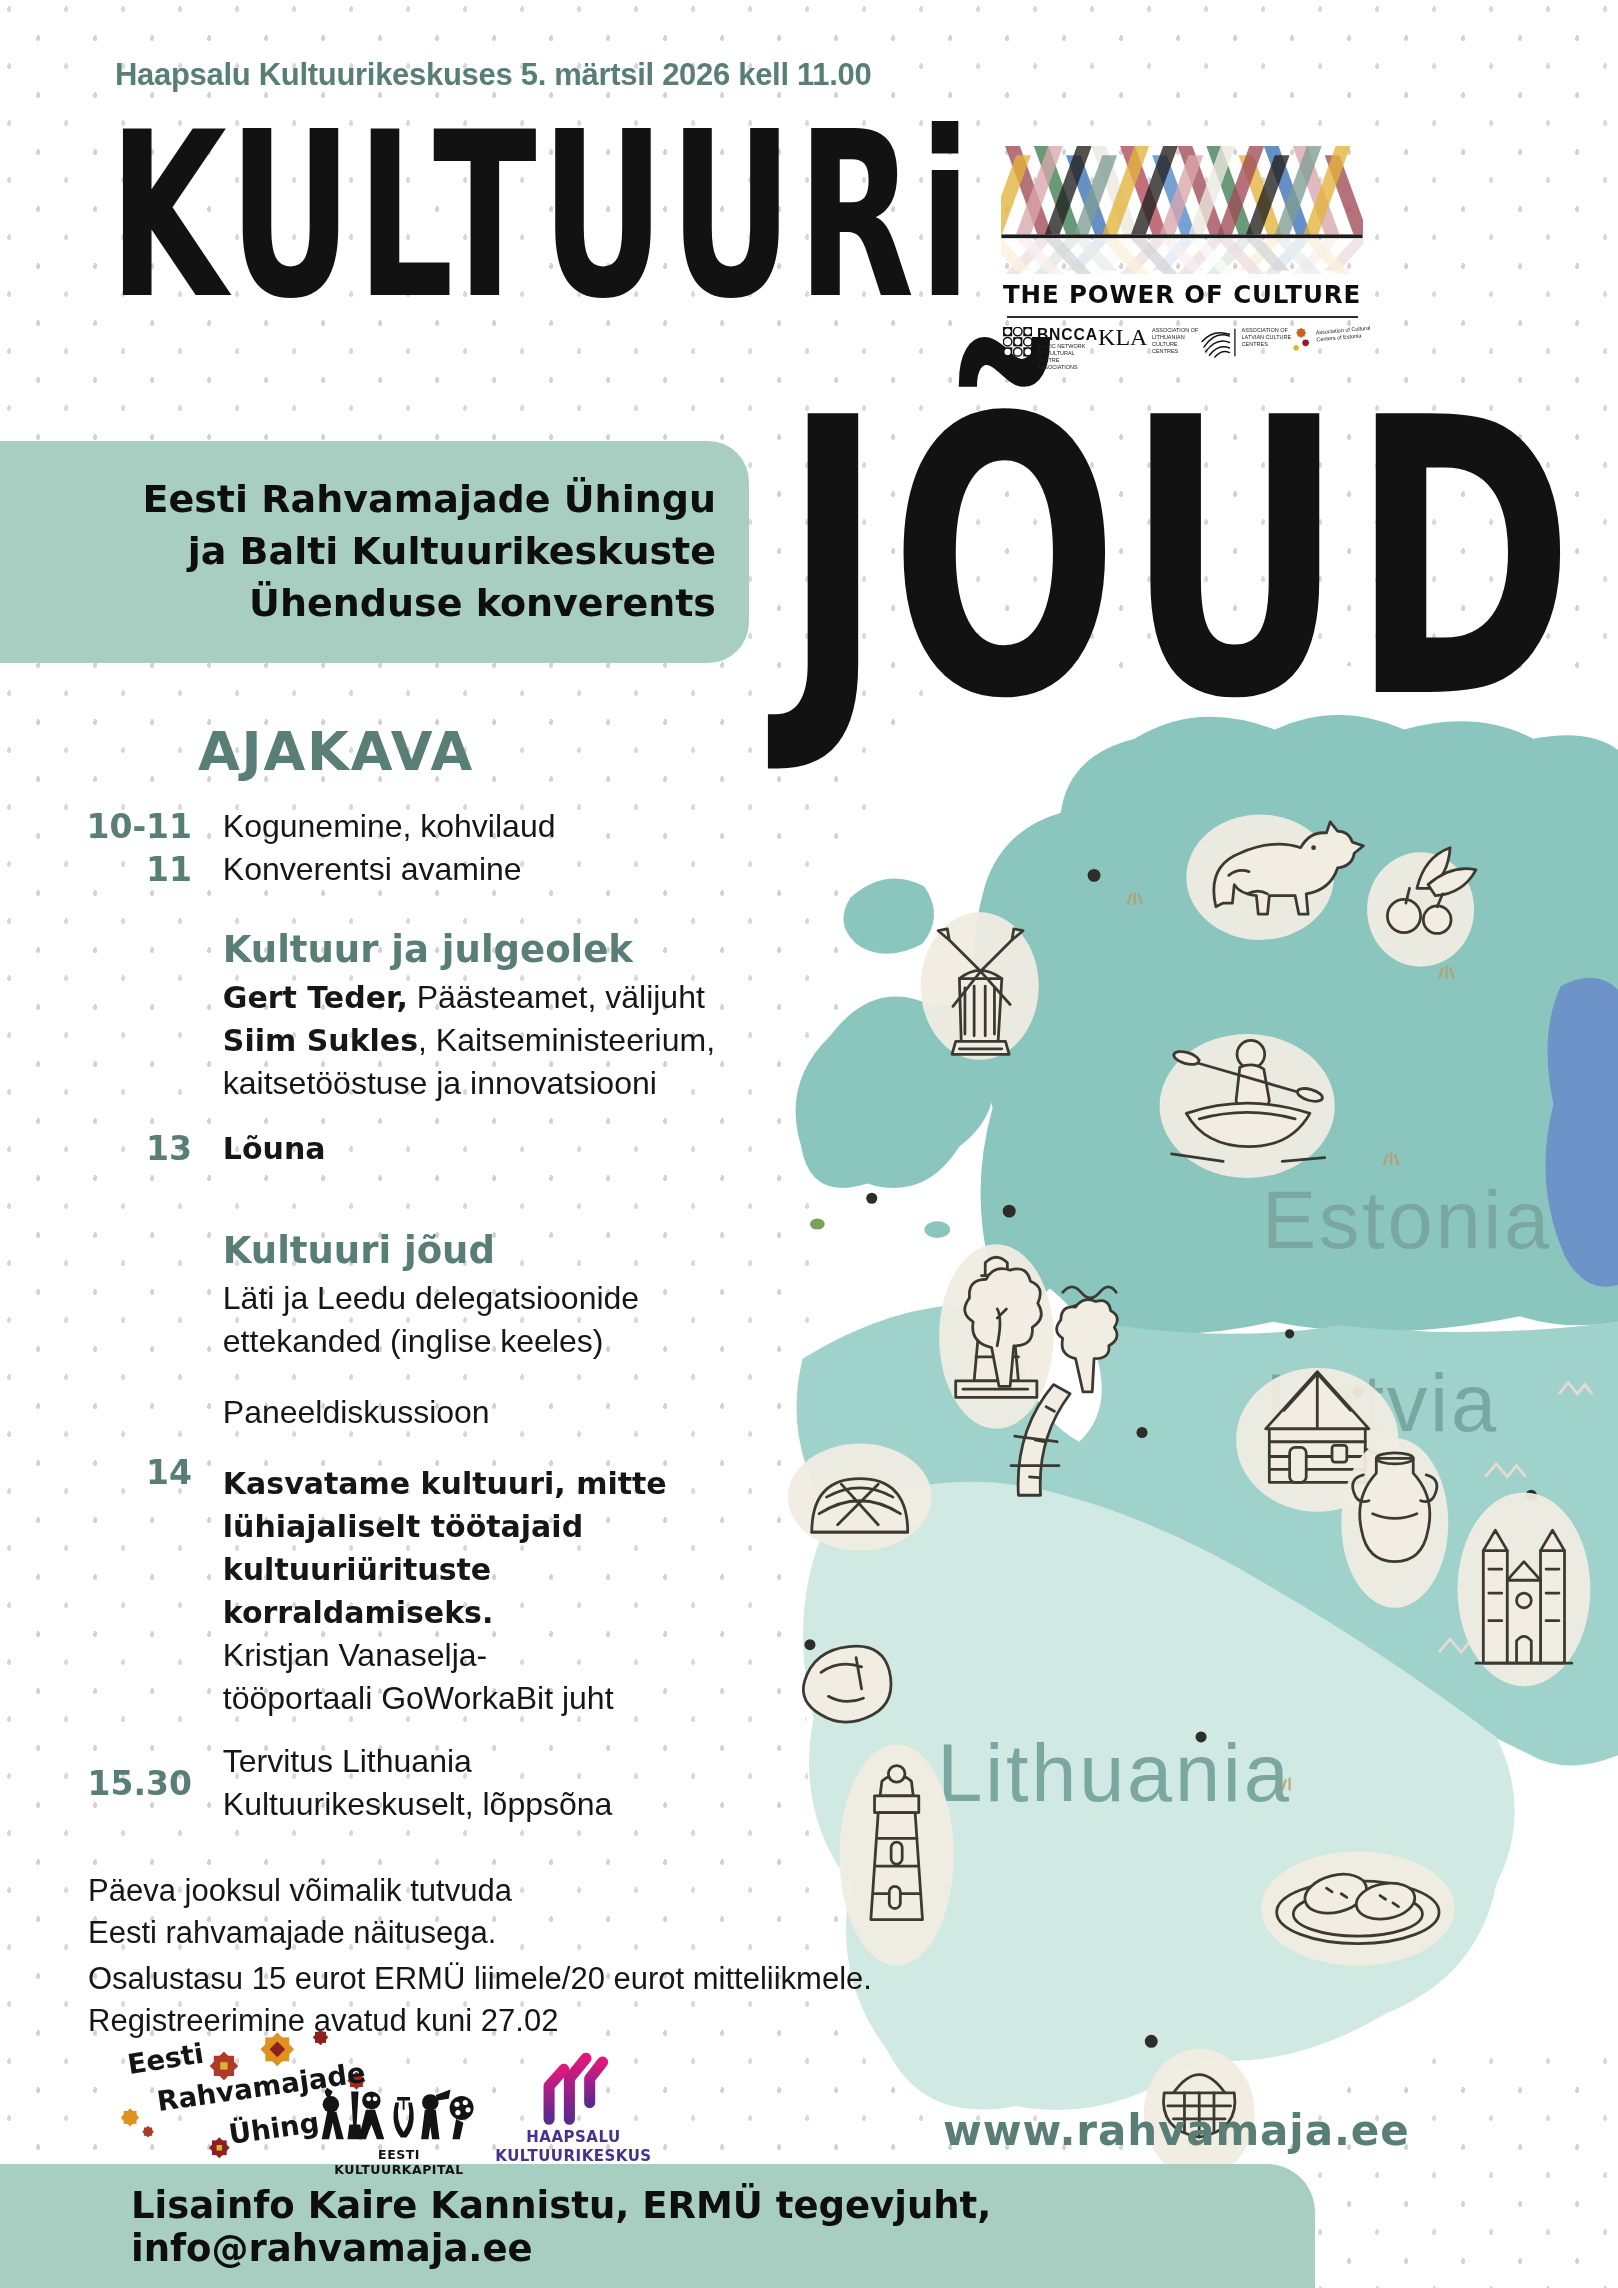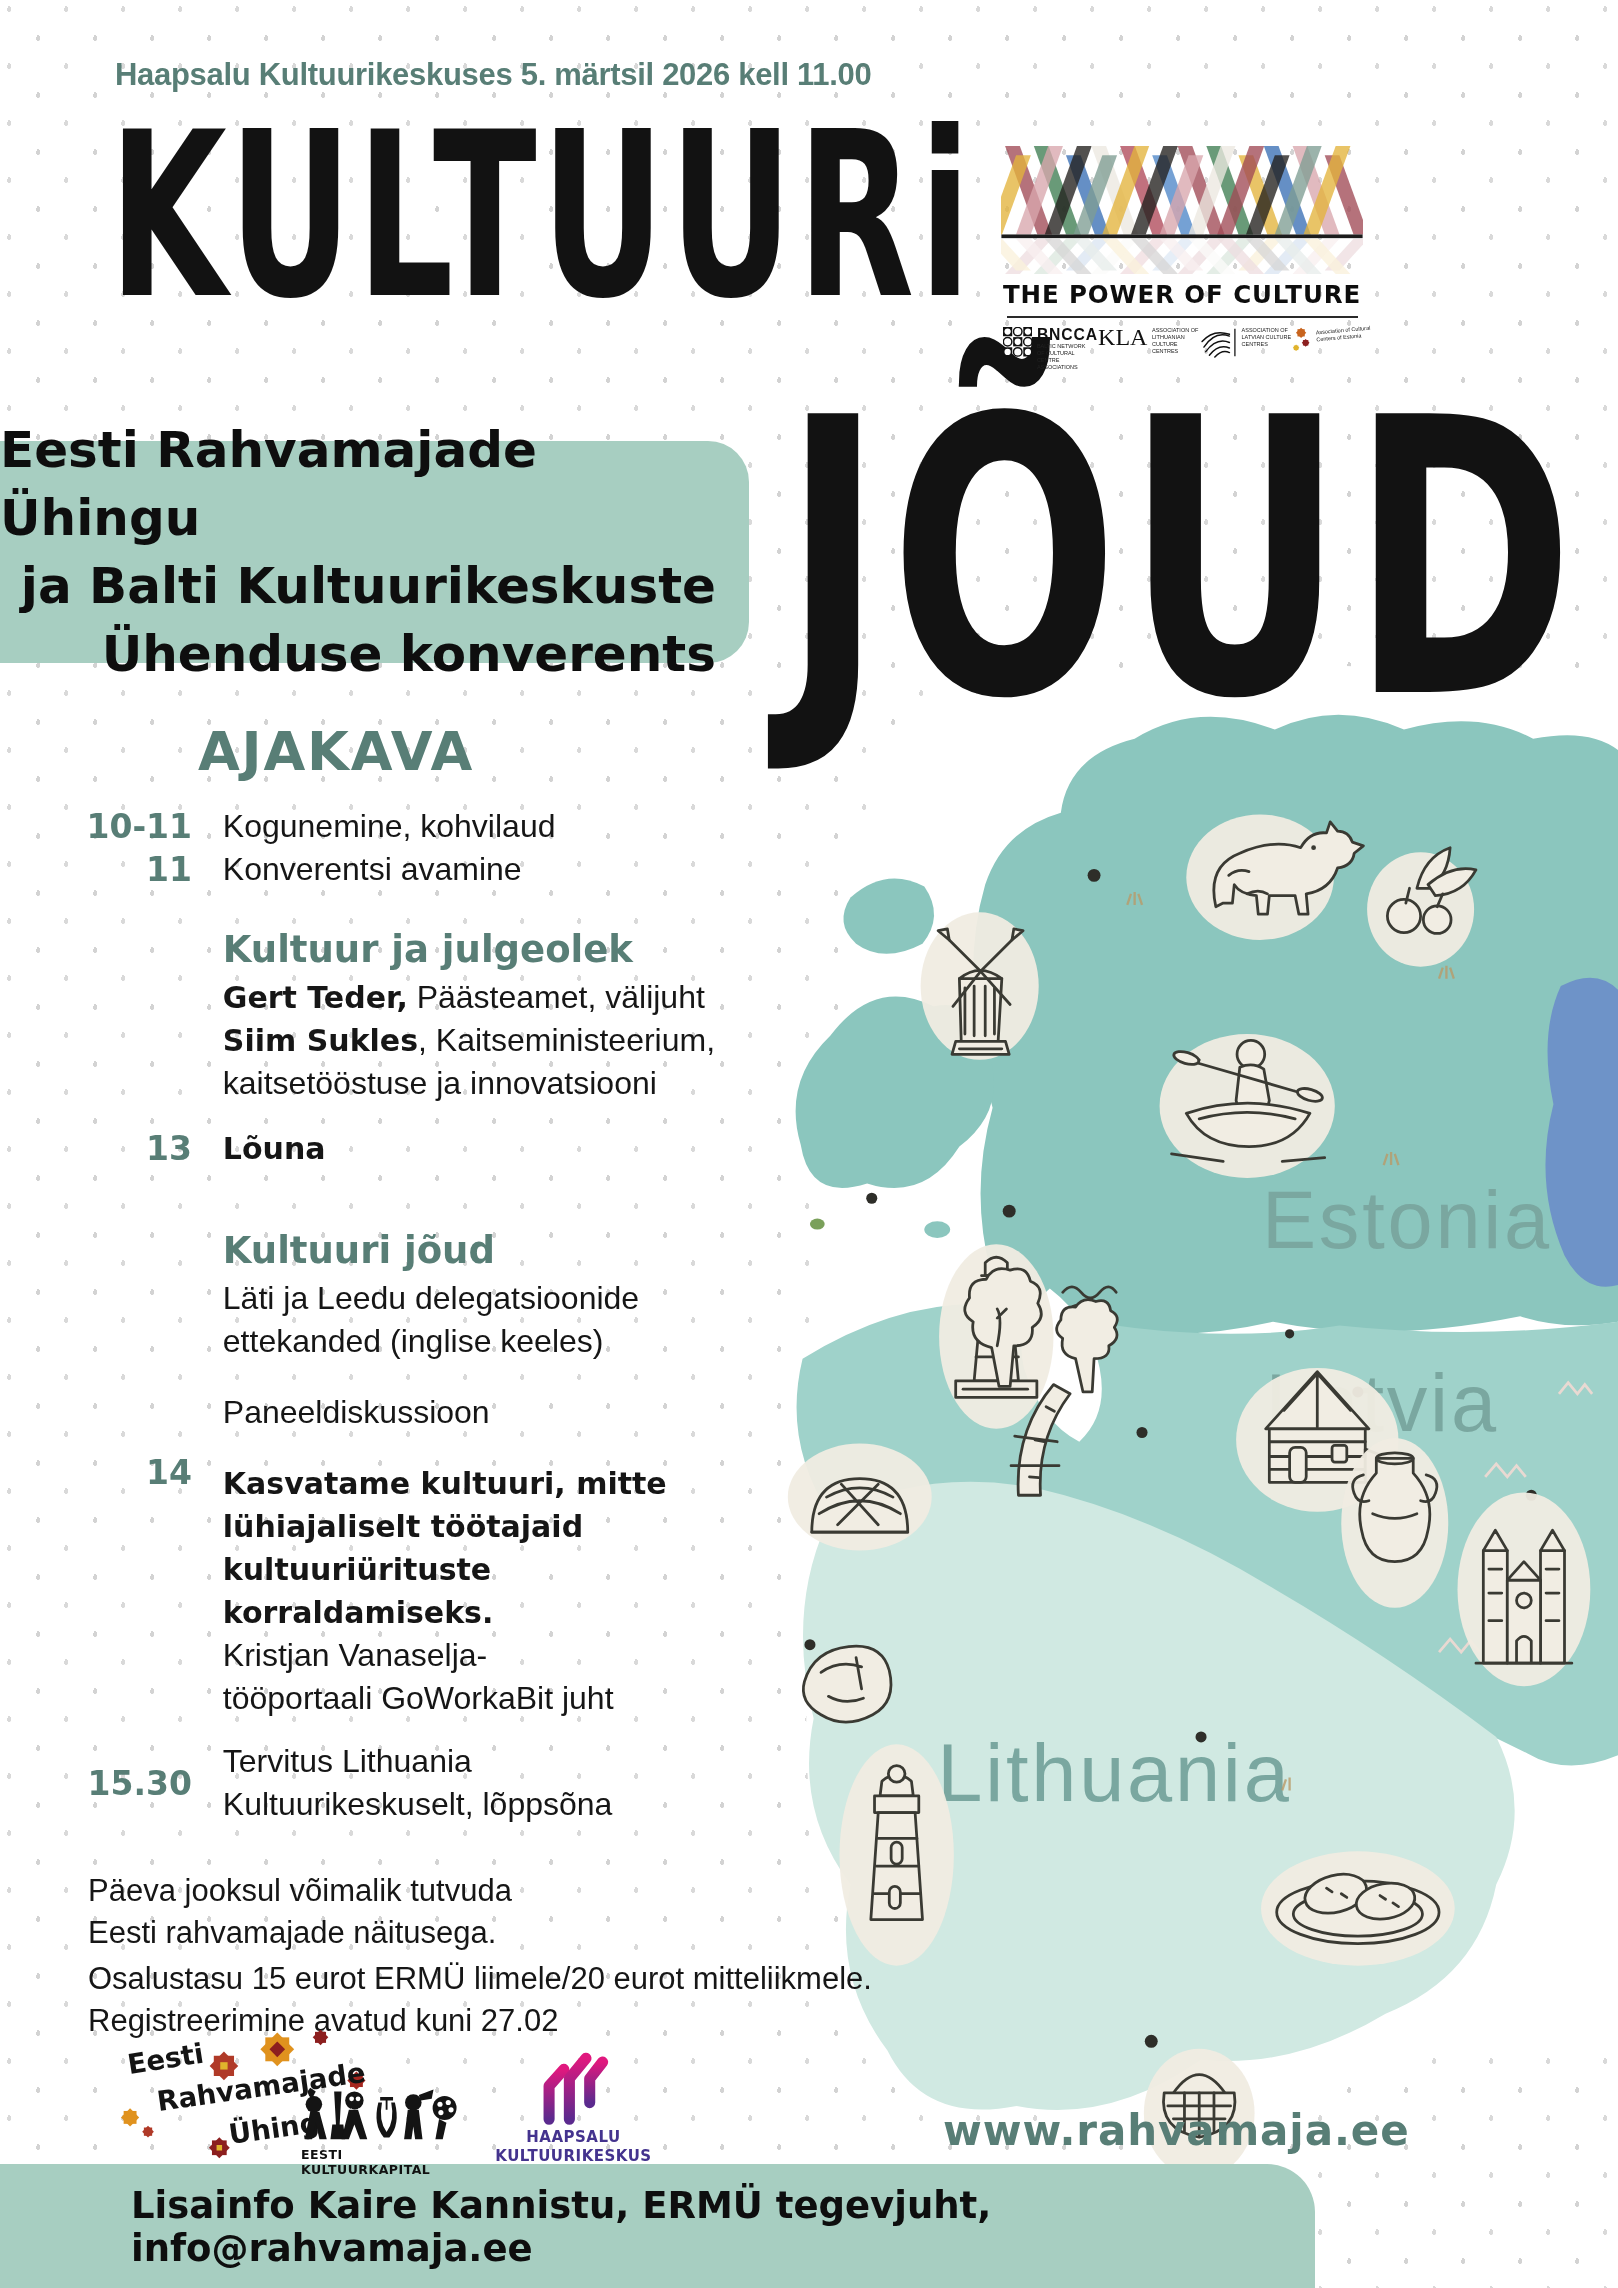--- a/index.html
+++ b/index.html
@@ -25,21 +25,21 @@
   #event-line{left:115px; top:57px; font-size:31px; font-weight:bold; letter-spacing:-0.3px; color:var(--teal); z-index:6;}
   
   #title1{left:109px; top:103px; font-family:"DejaVu Sans",sans-serif; font-weight:800; font-size:152px;
           letter-spacing:4.6px; line-height:1; transform:scale(1.0,1.5); transform-origin:0 0; z-index:6; white-space:nowrap;}
   #title2{left:783px; top:369px; font-family:"DejaVu Sans",sans-serif; font-weight:800; font-size:277px;
           letter-spacing:7.4px; line-height:1; transform:scale(.97,1.38); transform-origin:0 0; z-index:6; white-space:nowrap;}
   
   #subtitle-box{left:0; top:441px; width:749px; height:222px; background:var(--green);
       border-radius:0 41px 41px 0; z-index:5; display:flex; flex-direction:column; justify-content:center;
       align-items:flex-end; padding-right:33px; box-sizing:border-box;}
-  #subtitle-box .sub-line{font-size:50px; font-weight:bold; line-height:1.36; color:#0e0e0e; font-family:"DejaVu Sans",sans-serif;}
+  #subtitle-box .sub-line{font-size:38px; font-weight:bold; line-height:1.36; color:#0e0e0e; font-family:"DejaVu Sans",sans-serif;}
   
   #power-block{left:1001px; top:146px; width:362px; z-index:6;}
   #power-title{font-family:"DejaVu Sans",sans-serif; font-weight:800; font-size:24.5px; letter-spacing:0.9px; color:#0d0d0d; text-align:center; margin-top:1.8px;}
   #power-rule{height:1.8px; background:#2a2a2a; margin:7.4px 5.5px 9.2px 5.5px;}
   #partners{display:flex; justify-content:space-between; align-items:flex-start; padding:0 1.8px;}
   .partner{display:flex; gap:4.6px; align-items:flex-start;}
   .ptxt{font-size:5.5px; line-height:1.25; color:#222; width:54px;}
   .pacr{font-size:15.7px; font-weight:bold; letter-spacing:0.9px; color:#111; line-height:1;}
   .monogram{font-family:"Liberation Serif",serif; font-size:24px; color:#111; line-height:.9;}
   
@@ -52,21 +52,21 @@
   .sched-spacer{height:28px;}
   .seg-r{font-weight:normal;}
   .seg-b{font-weight:bold; font-family:"DejaVu Sans",sans-serif; font-size:30px;}
   .seg-h{font-weight:800; font-family:"DejaVu Sans",sans-serif; color:var(--teal); font-size:37px; line-height:52px;}
   
   .note-block{left:88px; z-index:6; font-size:31px; line-height:42px; color:#161616;}
   #note-exhibit{top:1870px;}
   #note-fee{top:1958px;}
   
   #logo-eru{left:103px; top:2030px; width:286px; height:138px; z-index:6;}
-  #logo-kulka{left:301px; top:2084px; width:166px; height:88px; z-index:6; }
+  #logo-kulka{left:316px; top:2084px; width:166px; height:88px; z-index:6; text-align:center;}
   #kulka-label{font-size:12.5px; font-weight:bold; letter-spacing:0.5px; color:#111; margin-top:0.9px; font-family:"DejaVu Sans",sans-serif;}
   #logo-haapsalu{left:495px; top:2047px; width:157px; height:120px; z-index:6; text-align:center;}
   .hp-line{font-size:15px; font-weight:bold; letter-spacing:0.5px; color:var(--hp-text); line-height:1.25; font-family:"DejaVu Sans",sans-serif;}
   
   #website{left:943px; top:2106px; font-size:42px; font-weight:800; color:var(--teal); letter-spacing:0.9px; z-index:6; font-family:"DejaVu Sans",sans-serif;}
   #bottom-bar{left:0; top:2164px; width:1315px; height:125px; background:var(--green); border-radius:0 48px 0 0; z-index:5;
       display:flex; align-items:center; padding-left:131px; box-sizing:border-box;}
   #bar-text{font-size:37px; font-weight:bold; color:#0e0e0e; font-family:"DejaVu Sans",sans-serif;}
   
   #map{left:738px; top:637px; width:880px; height:1532px; z-index:1;}

